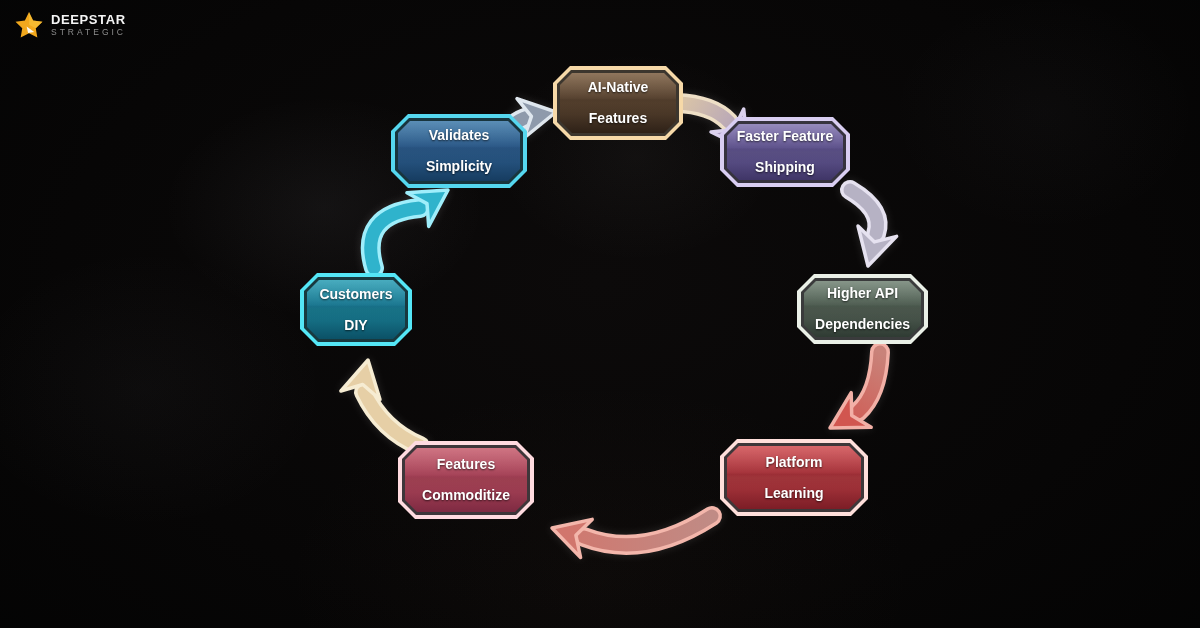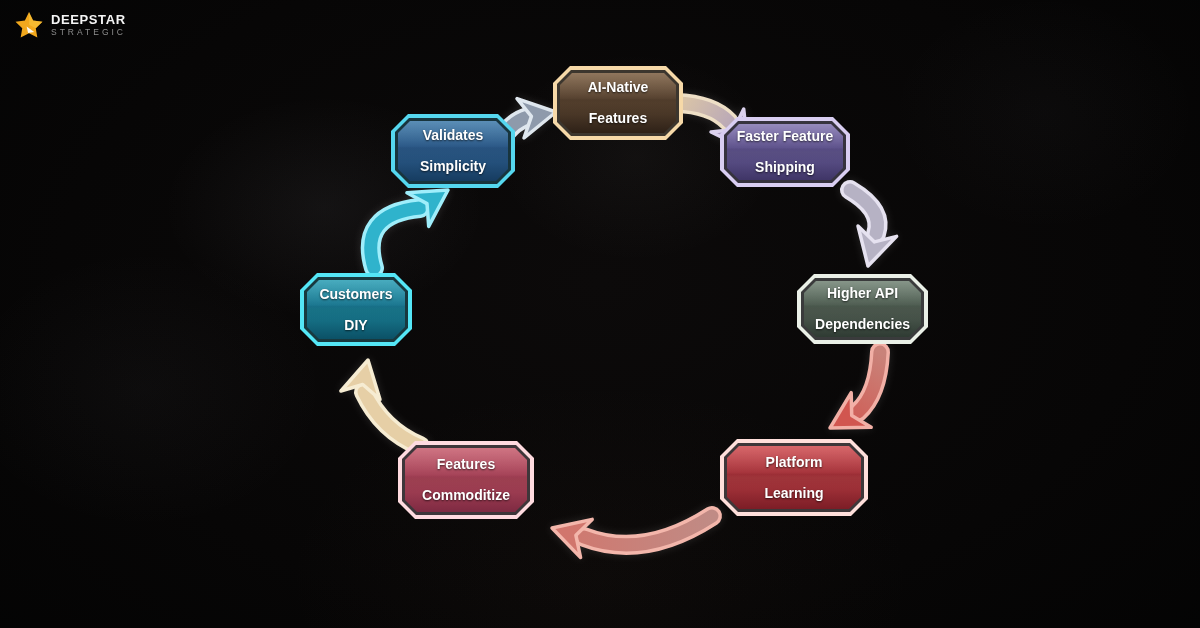--- a/index.html
+++ b/index.html
@@ -53,21 +53,21 @@
   .n4 .inner{background:linear-gradient(180deg,#cf4a4e 0%,#a02b33 45%,#b03a40 50%,#7c1d26 100%);}
   
   .n5{left:398px;top:441px;width:136px;height:78px;}
   .n5 .frame{background:#ffdbe0;filter:drop-shadow(0 0 8px rgba(255,70,100,.95)) drop-shadow(0 0 26px rgba(255,50,90,.5));}
   .n5 .inner{background:linear-gradient(180deg,#c65a6b 0%,#a03a50 45%,#ad4659 50%,#7e2a42 100%);}
   
   .n6{left:300px;top:273px;width:112px;height:73px;}
   .n6 .frame{background:#54e6f6;filter:drop-shadow(0 0 8px rgba(60,220,245,.95)) drop-shadow(0 0 26px rgba(40,205,240,.5));}
   .n6 .inner{background:linear-gradient(180deg,#259cb2 0%,#12708a 45%,#1a7e94 50%,#0b5166 100%);}
   
-  .n7{left:391px;top:114px;width:124px;height:74px;}
+  .n7{left:391px;top:114px;width:136px;height:74px;}
   .n7 .frame{background:#55d7ef;filter:drop-shadow(0 0 8px rgba(60,200,240,.9)) drop-shadow(0 0 24px rgba(45,185,235,.45));}
   .n7 .inner{background:linear-gradient(180deg,#3b78a8 0%,#235181 45%,#2c5c8c 50%,#163c60 100%);}
   .glow-soft{filter:drop-shadow(0 0 5px rgba(255,255,255,.12));}
 </style>
 </head>
 <body>
 
 <div class="canvas">
 
   <div class="logo">

